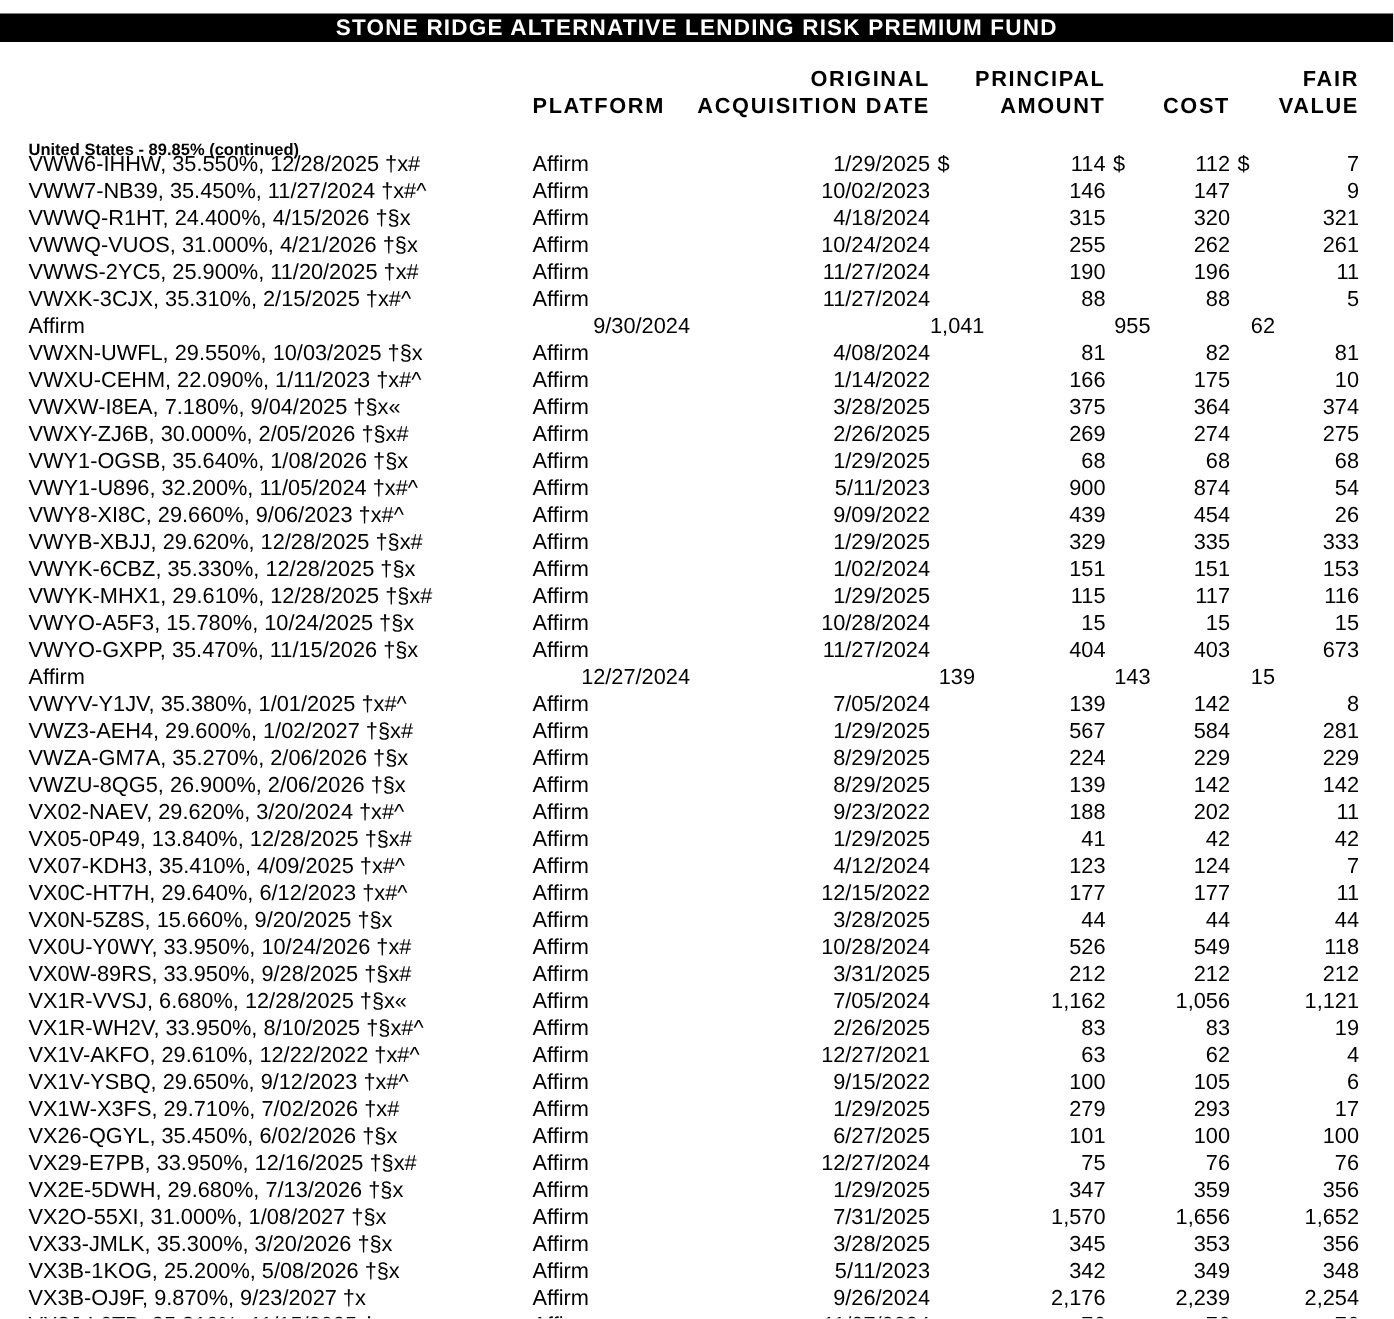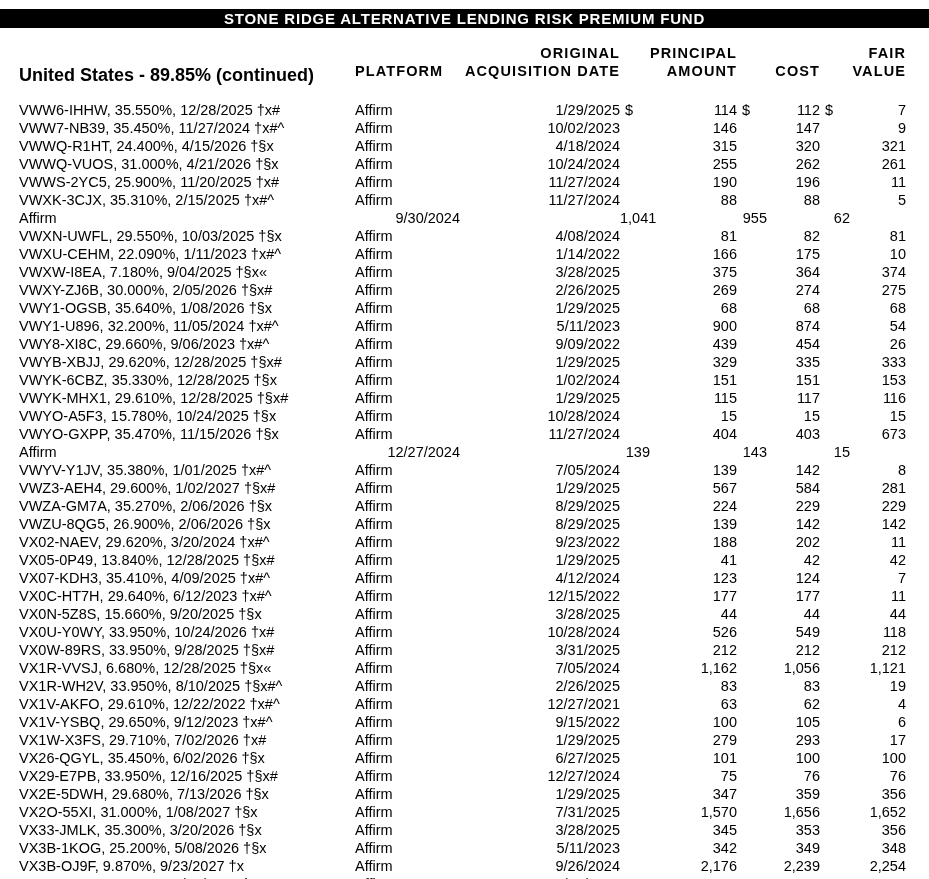--- a/index.html
+++ b/index.html
@@ -16,22 +16,22 @@
   }
   .head-grid{
     position:absolute;left:0;top:44px;width:906px;height:36px;
     display:grid;grid-template-columns:19px 336px 105px 160px 117px 83px 86px;
     font-weight:bold;font-size:14.5px;line-height:18px;letter-spacing:1.1px;
   }
   .hc{display:flex;flex-direction:column;justify-content:flex-end;white-space:nowrap;}
   .hc.right{text-align:right;align-items:flex-end;}
   .hc.left{text-align:left;align-items:flex-start;}
   .section-row{
-    position:absolute;left:19px;top:66px;height:18px;line-height:18px;
-    font-weight:bold;font-size:18px;white-space:nowrap;
+    position:absolute;left:19px;top:91px;height:18px;line-height:18px;
+    font-weight:bold;font-size:11px;white-space:nowrap;
   }
   .rows{position:absolute;left:0;top:101px;width:929px;}
   .row{
     display:grid;
     grid-template-columns:19px 336px 105px 160px 30px 87px 30px 53px 30px 56px;
     height:18px;line-height:18px;font-size:14.5px;white-space:nowrap;
   }
   .c{overflow:visible;}
   .c.num{text-align:right;}
   .c.dol{text-align:left;padding-left:5px;box-sizing:border-box;}

